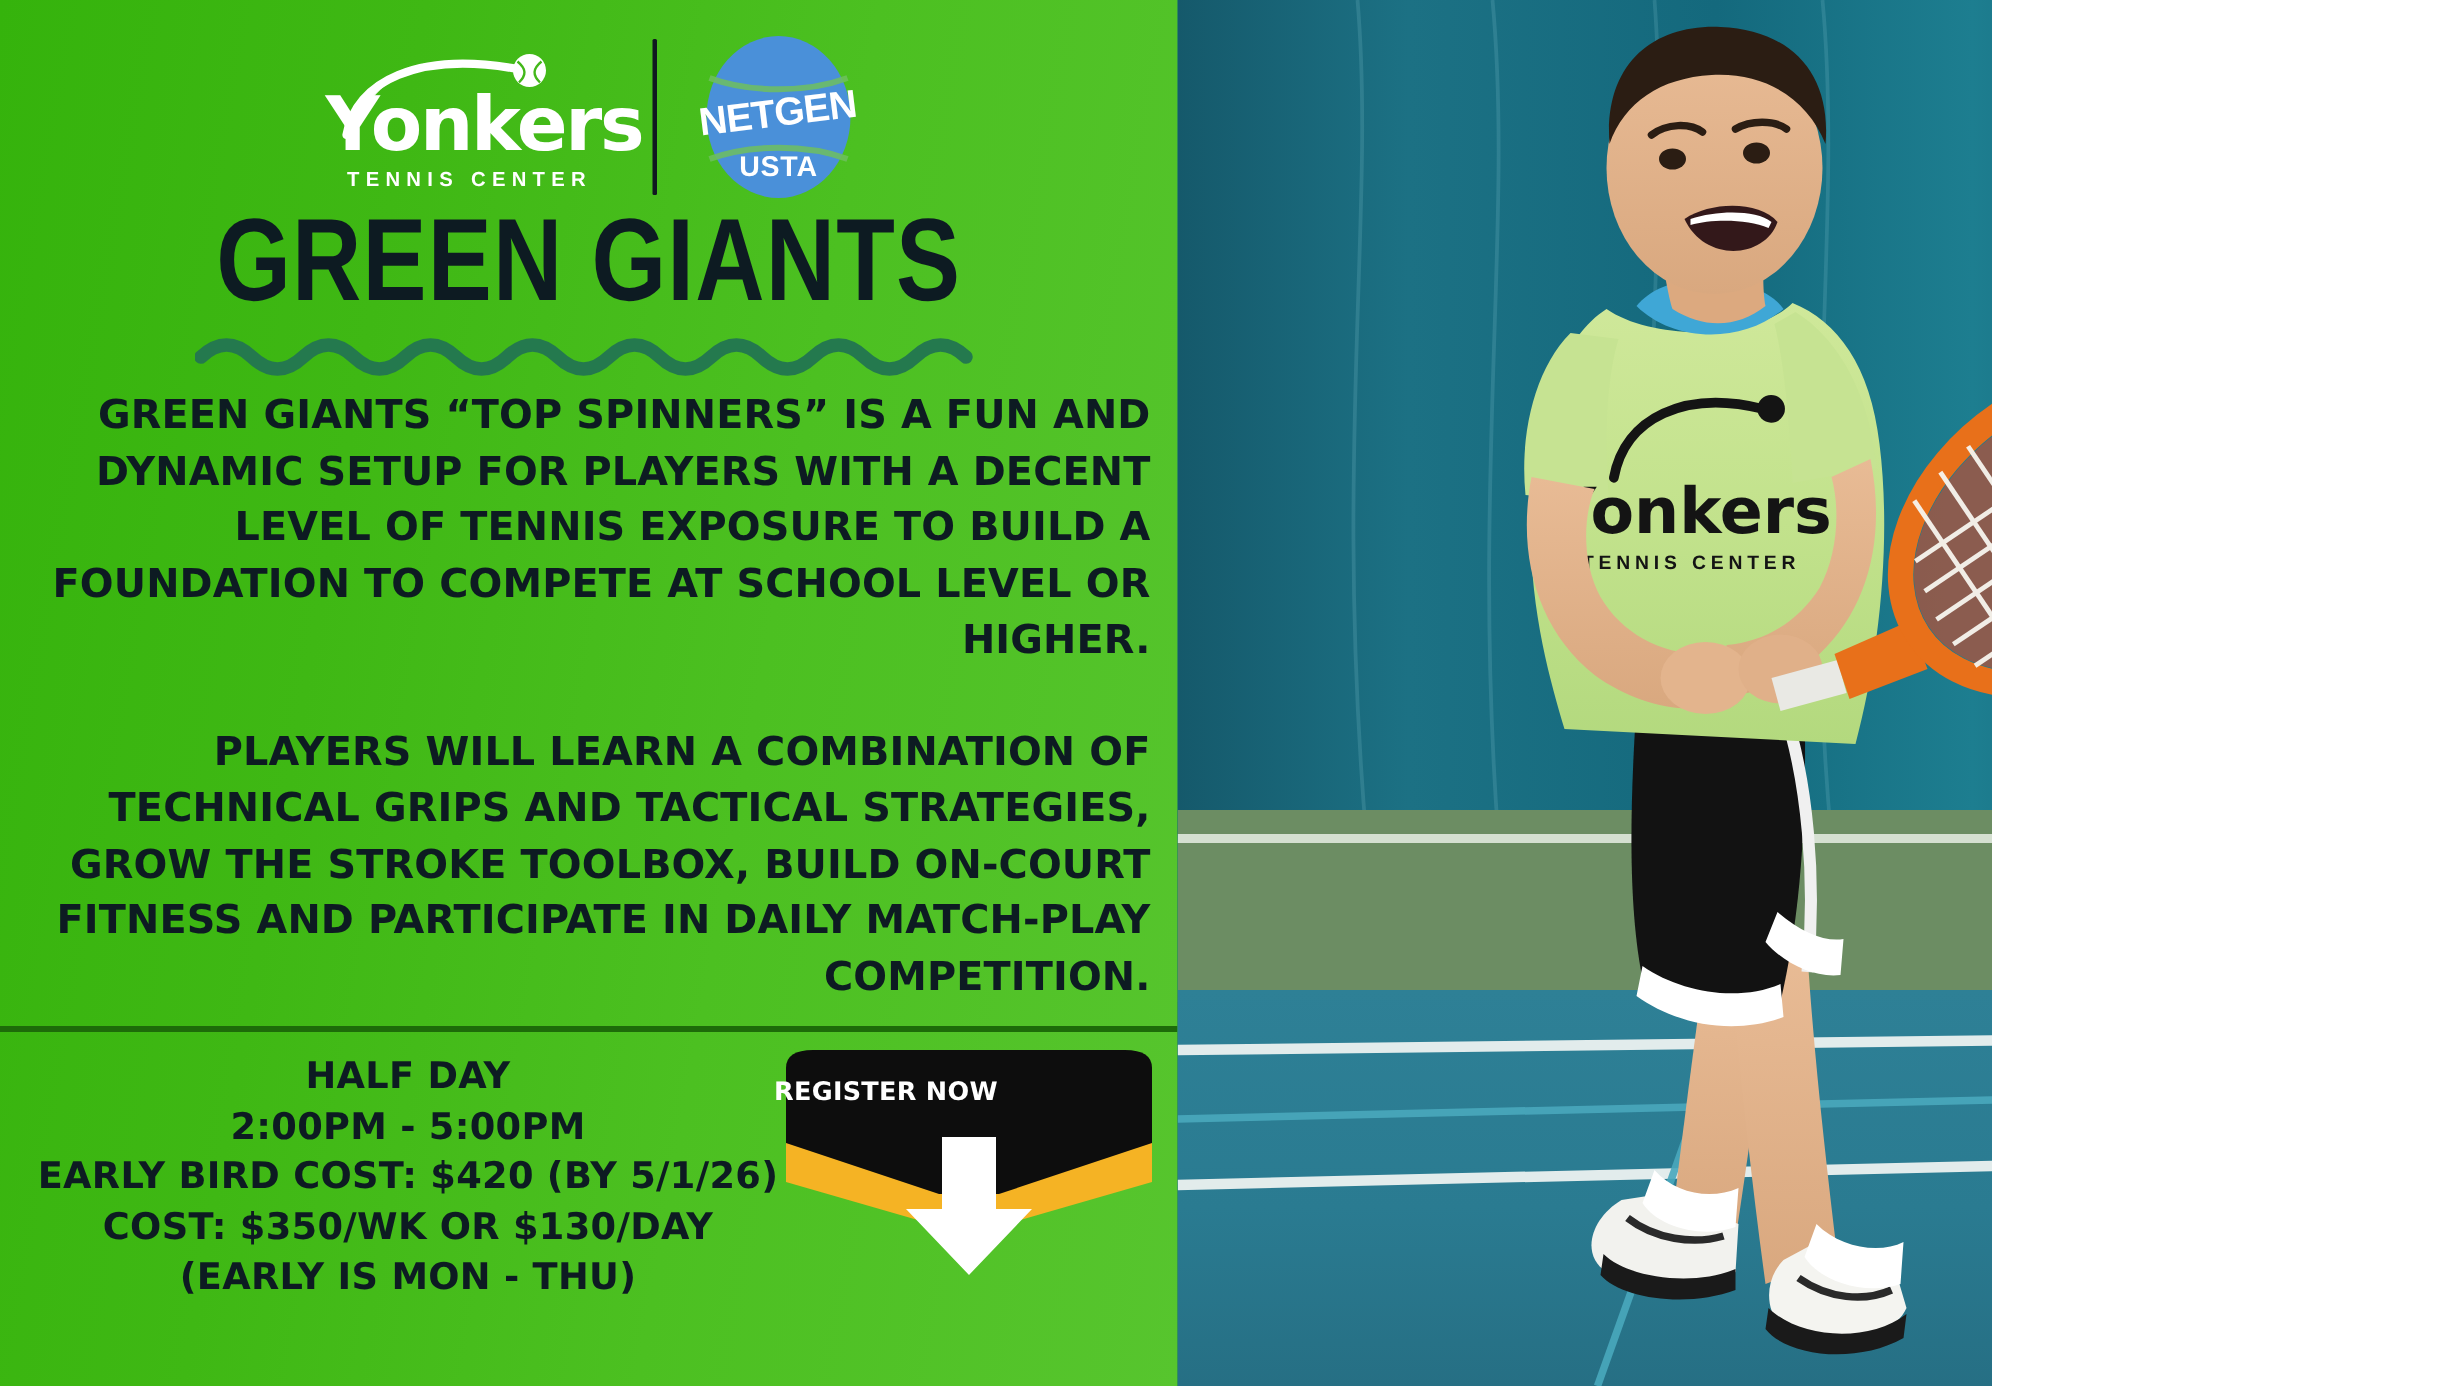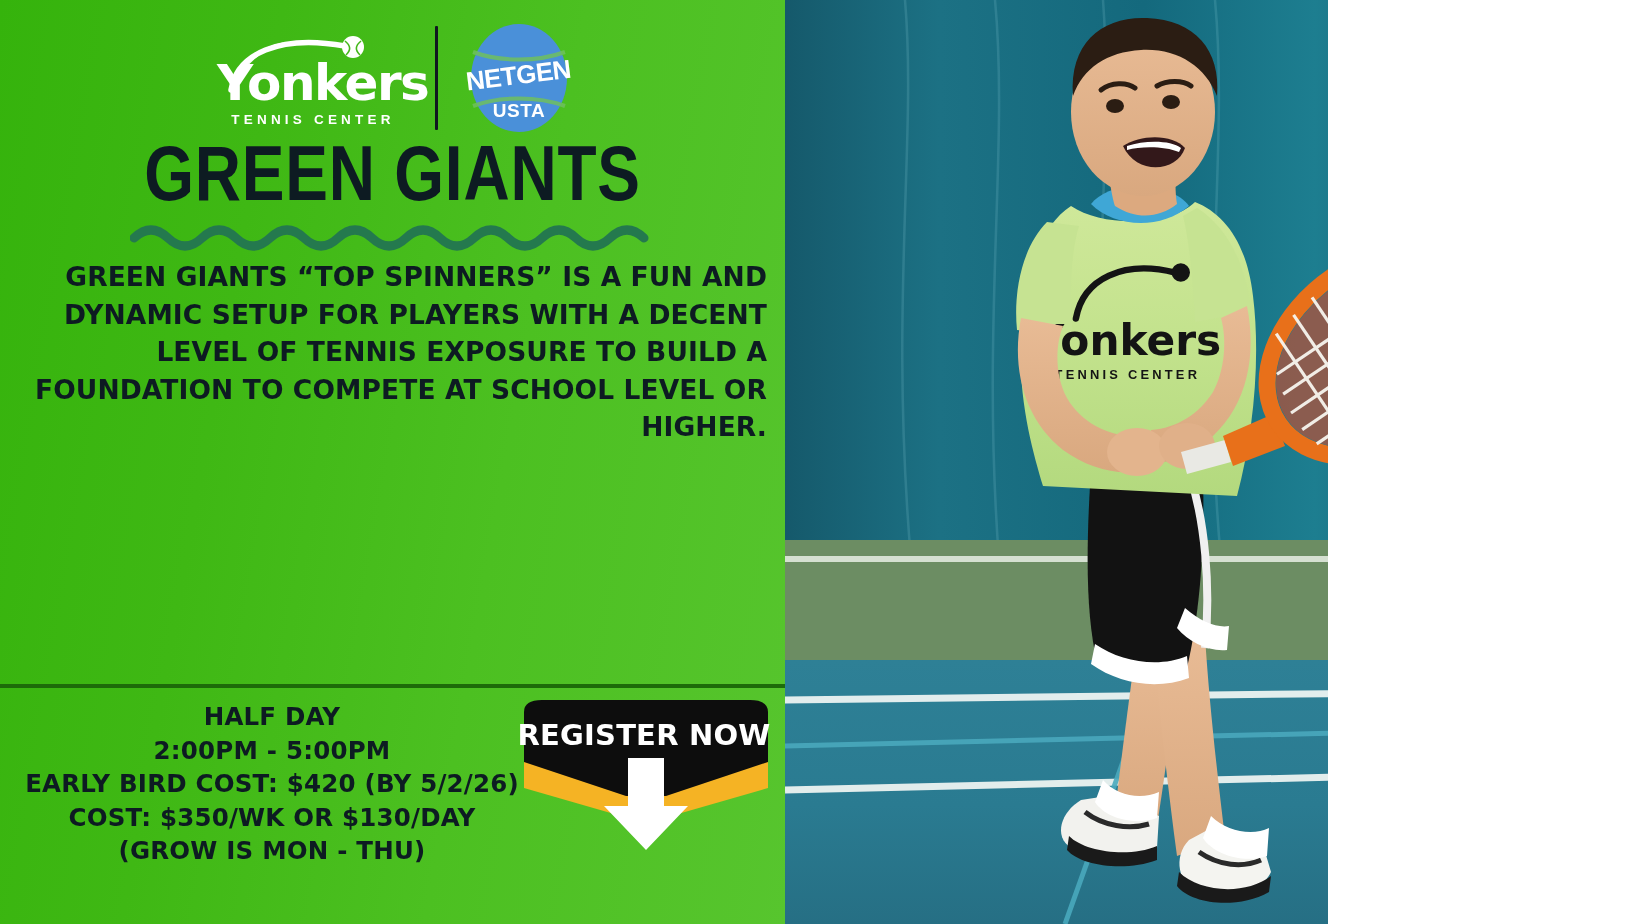--- a/index.html
+++ b/index.html
@@ -93,23 +93,23 @@
   #details div{ white-space:nowrap;text-align:center; }
 
   
   #register{
     position:absolute; left:516px; top:700px; width:260px; height:150px;
     cursor:pointer;
   }
   #register svg{ display:block; }
   #register-label{
     position:absolute; left:0; top:18px; width:256px;
-    text-align:center; color:#ffffff;
+    text-align:left; color:#ffffff;
     font-family:"DejaVu Sans","Liberation Sans", sans-serif;
-    font-weight:bold; font-size:29px; letter-spacing:0.2px;
+    font-weight:bold; font-size:17px; letter-spacing:0.2px;
     pointer-events:none;
   }
 
   
   #photo{
     position:absolute; left:785px; top:0;
     width:855px; height:924px;
     overflow:hidden;
     background:#17697a;
   }
@@ -153,30 +153,31 @@
 
     <div id="wave-wrap">
       <svg viewBox="0 0 520 34" width="520" height="34" preserveAspectRatio="none">
         <path d="M4 20 Q 21 4 38 20 T 72 20 T 106 20 T 140 20 T 174 20 T 208 20 T 242 20 T 276 20 T 310 20 T 344 20 T 378 20 T 412 20 T 446 20 T 480 20 T 514 20" stroke="#24794e" stroke-width="9" fill="none" stroke-linecap="round"></path>
       </svg>
     </div>
 
     <div id="body-copy">
       <p>GREEN GIANTS “TOP SPINNERS” IS A FUN AND DYNAMIC SETUP FOR PLAYERS WITH A DECENT LEVEL OF TENNIS EXPOSURE TO BUILD A FOUNDATION TO COMPETE AT SCHOOL LEVEL OR HIGHER.</p>
       <div class="gap"></div>
+      <p>PLAYERS WILL LEARN A COMBINATION OF TECHNICAL GRIPS AND TACTICAL STRATEGIES, GROW THE STROKE TOOLBOX, BUILD ON-COURT FITNESS AND PARTICIPATE IN DAILY MATCH-PLAY COMPETITION.</p>
     </div>
 
     <div id="hr"></div>
 
     <div id="details">
       <div>HALF DAY</div>
       <div>2:00PM - 5:00PM</div>
-      <div>EARLY BIRD COST: $420 (BY 5/2/26)</div>
+      <div>EARLY BIRD COST: $420 (BY 5/1/26)</div>
       <div>COST: $350/WK OR $130/DAY</div>
-      <div>(GROW IS MON - THU)</div>
+      <div>(EARLY IS MON - THU)</div>
     </div>
 
     <div id="register">
       <svg width="260" height="150" viewBox="0 0 260 150">
 
         <path d="M8 52 L 8 88 L 112 118 L 148 118 L 252 88 L 252 52 Z" fill="#f5b324"></path>
 
         <path d="M8 12 Q 8 0 26 0 L 234 0 Q 252 0 252 12 L 252 62 L 150 96 L 110 96 L 8 62 Z" fill="#0d0d0d"></path>
 
         <path d="M112 58 L 148 58 L 148 106 L 172 106 L 130 150 L 88 106 L 112 106 Z" fill="#ffffff"></path>

